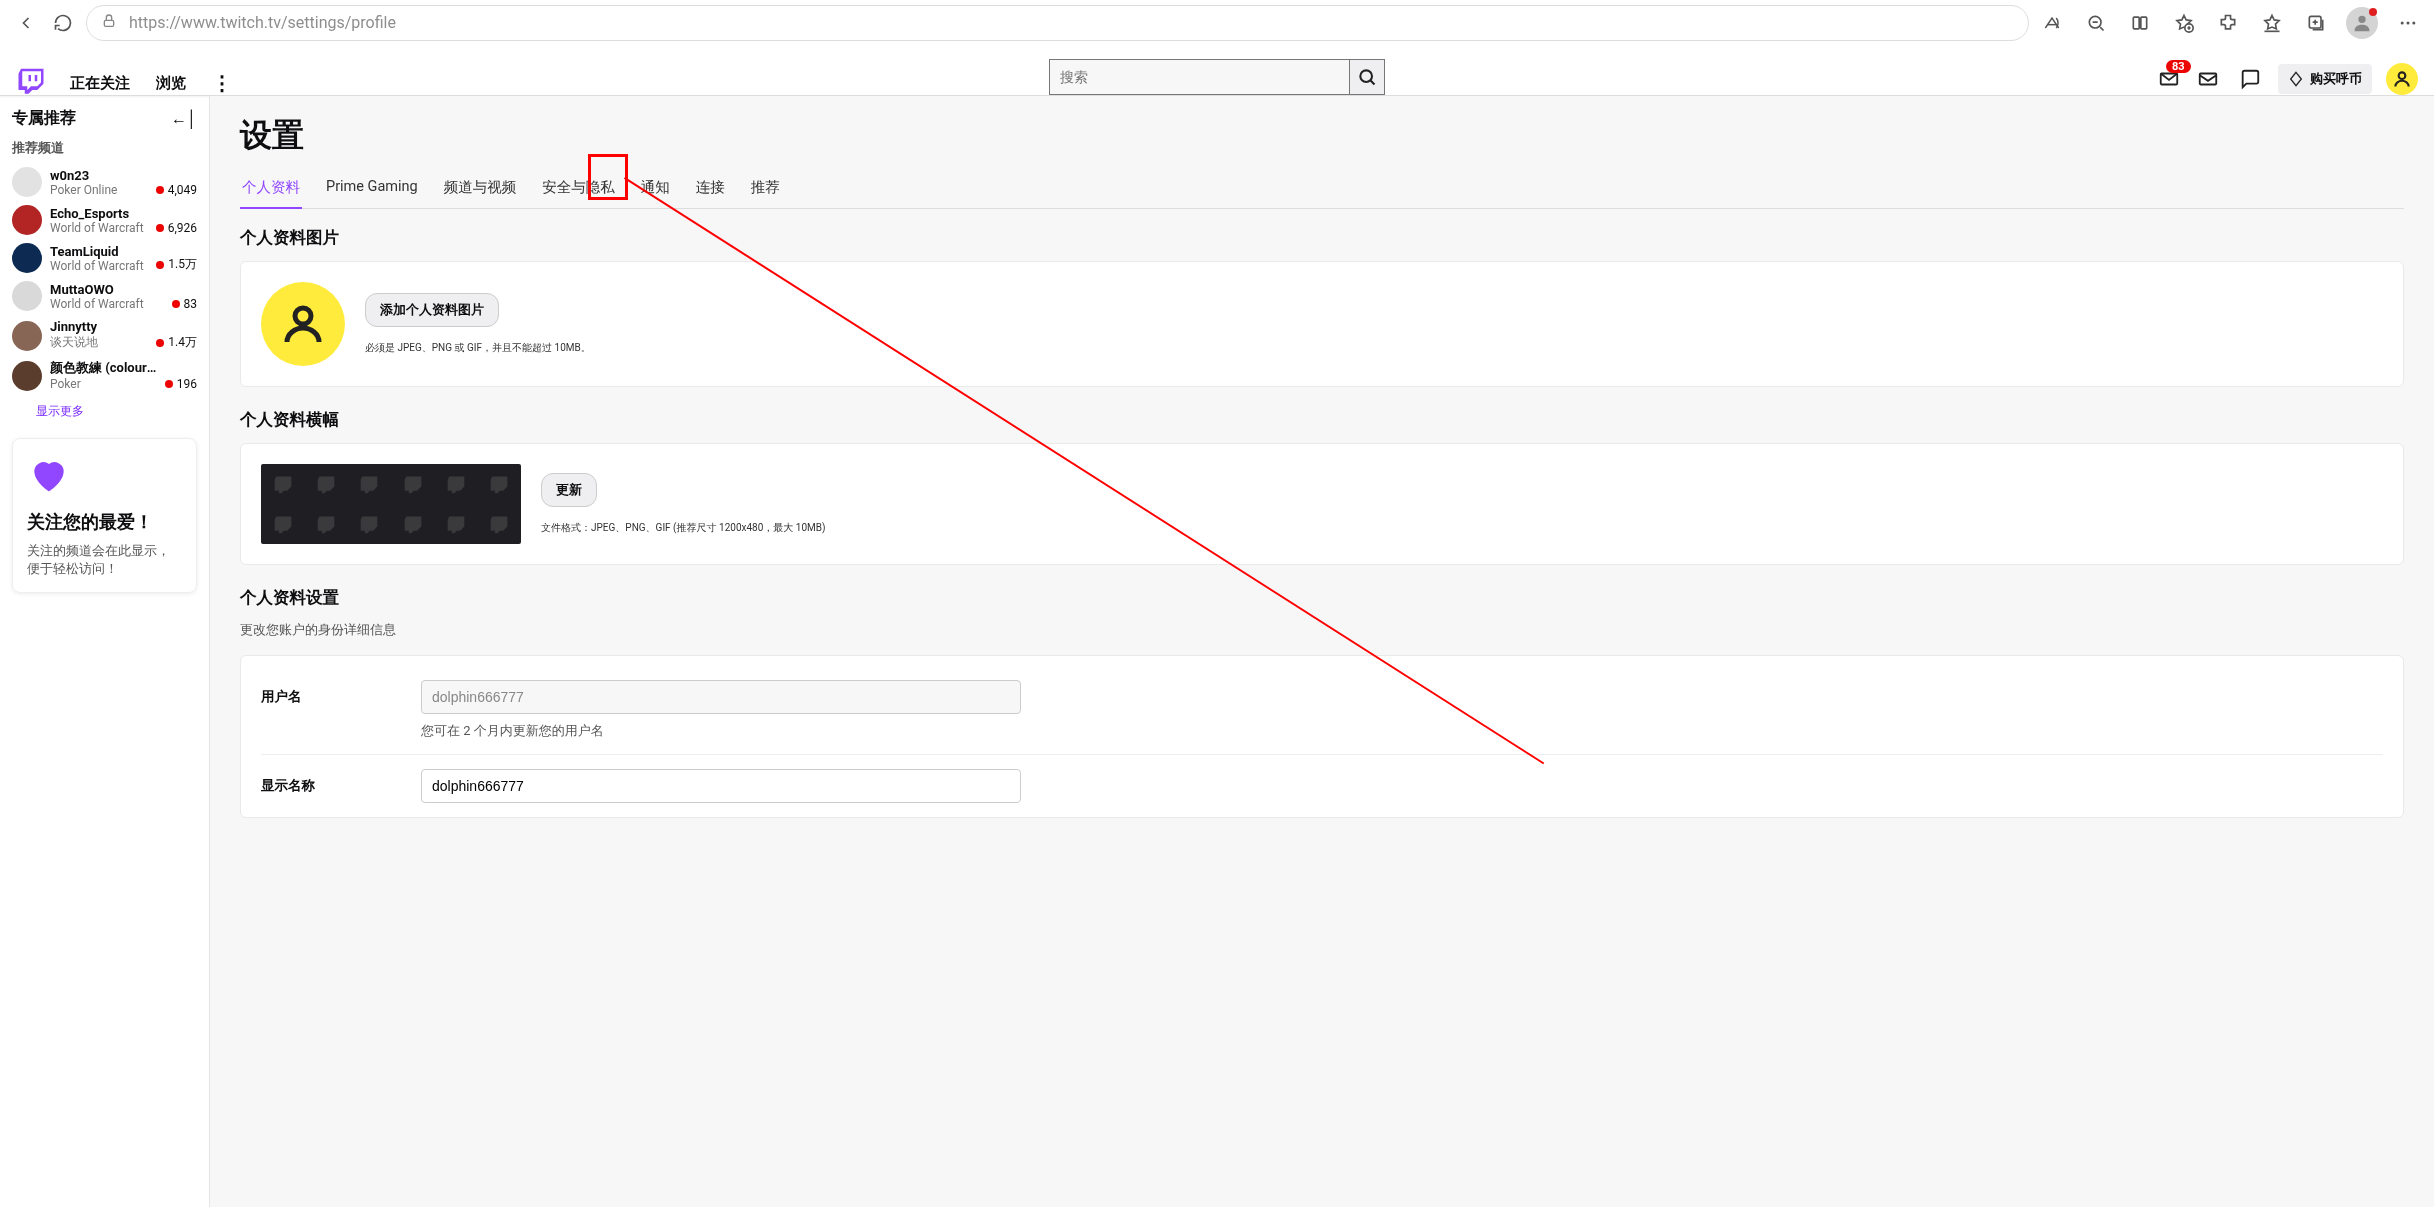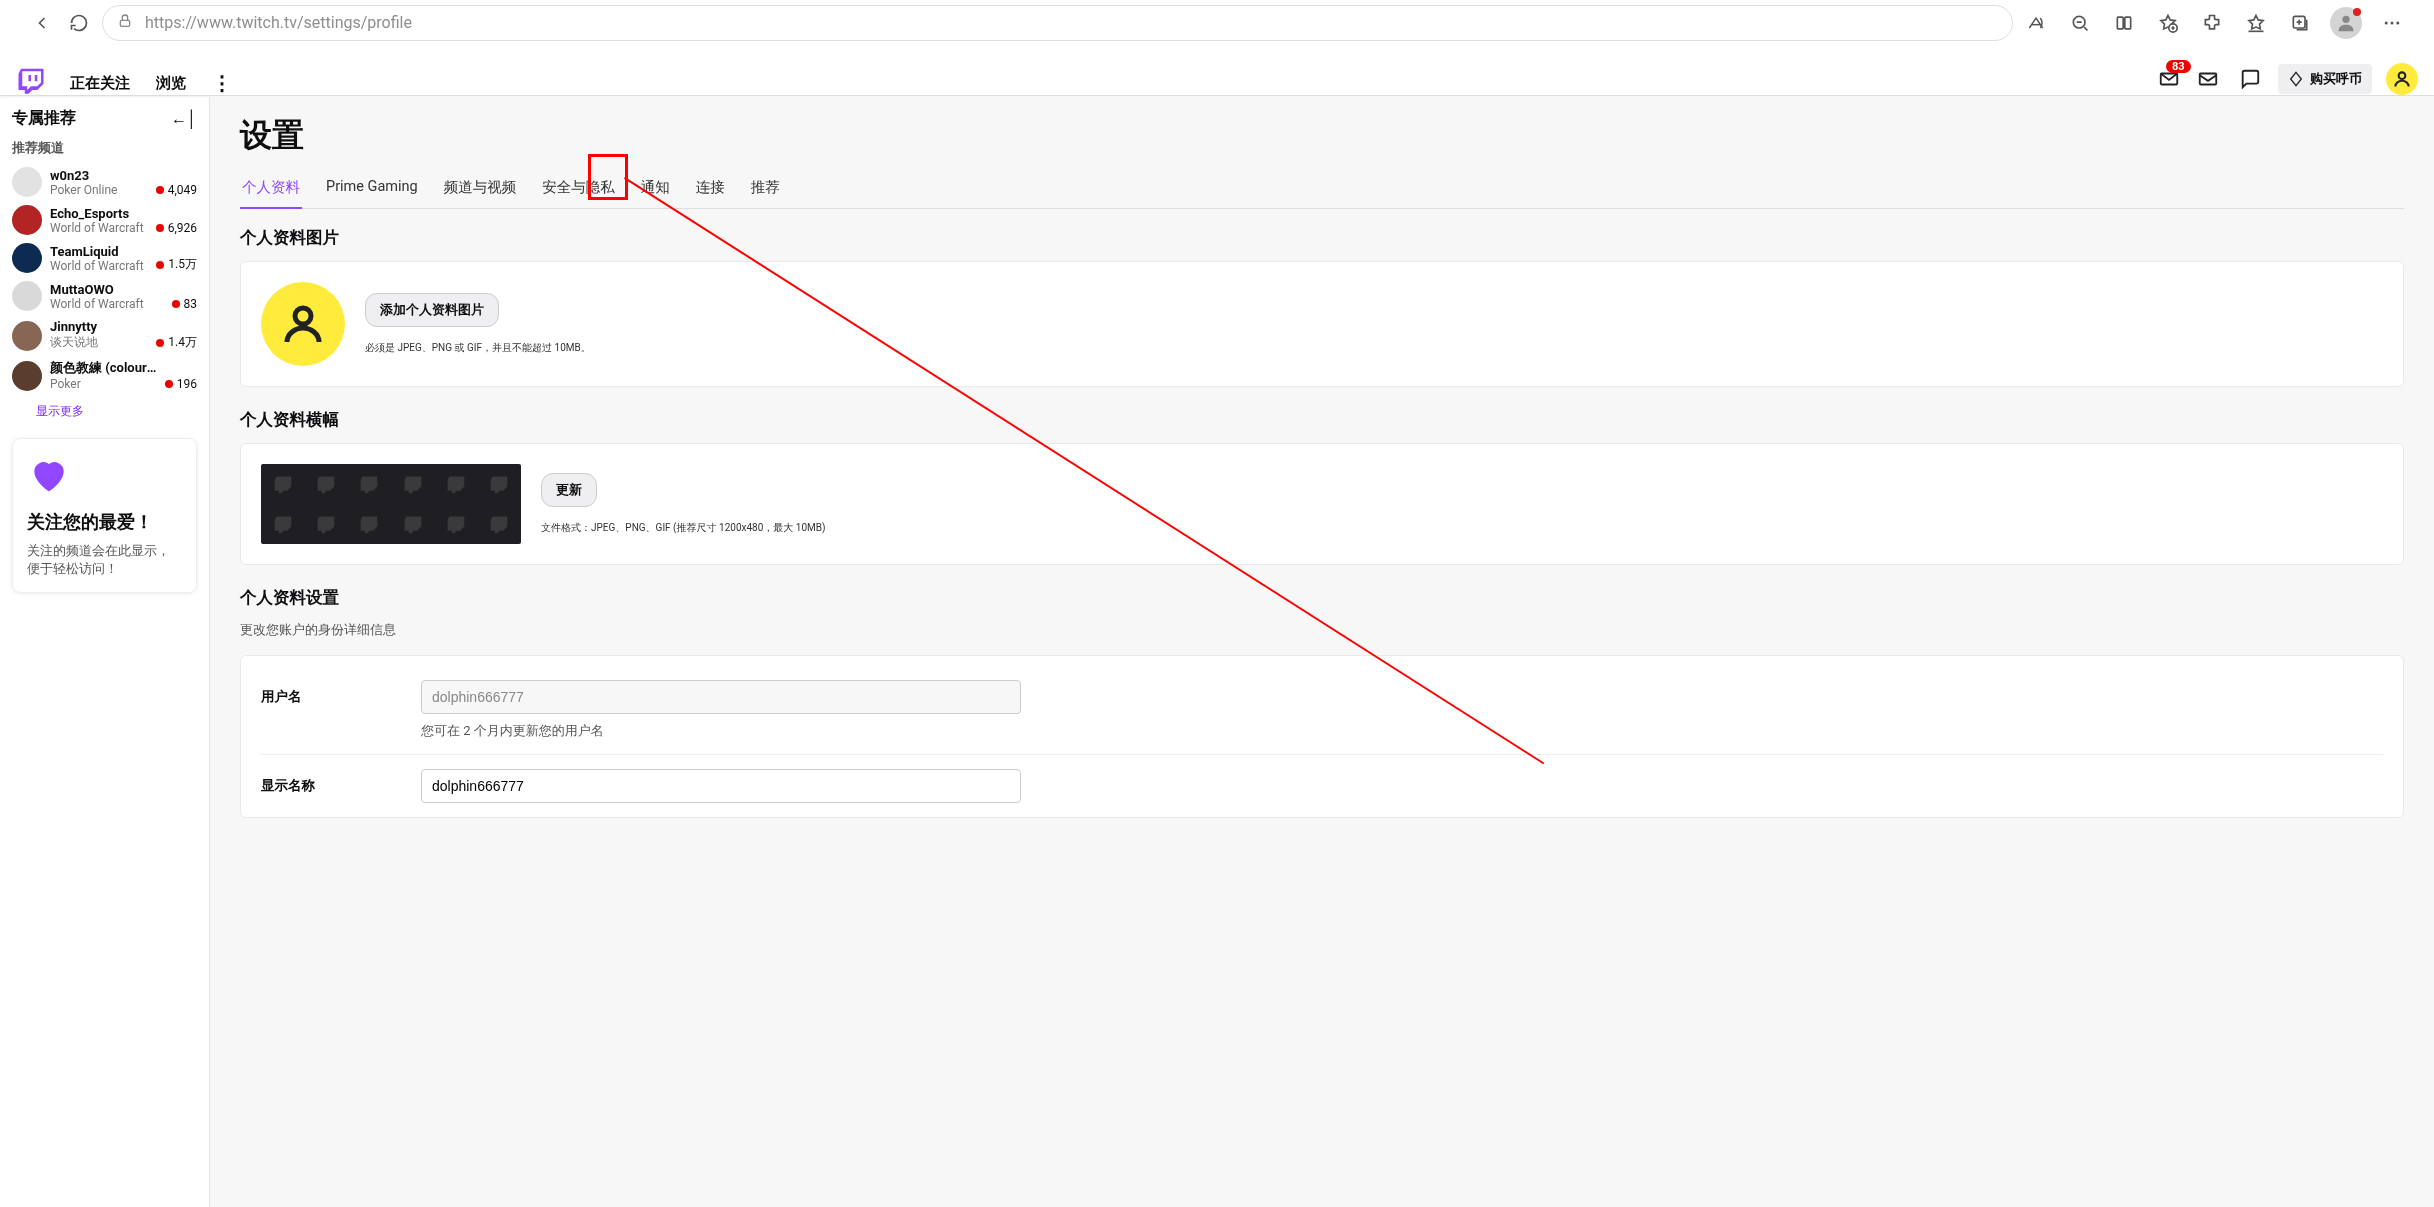--- a/index.html
+++ b/index.html
@@ -1,19 +1,19 @@
 <!DOCTYPE html>
 <html><head>
   <meta charset="utf-8">
   <style>
     * { box-sizing: border-box; margin: 0; padding: 0; }
     body { font-family: -apple-system, BlinkMacSystemFont, "Segoe UI", Roboto, Arial, sans-serif; font-size: 14px; color: #0E0E10; background: #fff; overflow: hidden; }
     
     
-    .browser-bar { display:flex; align-items:center; height:46px; padding:0 28px; gap:9px; border-bottom:1px solid #fff;}
+    .browser-bar { display:flex; align-items:center; height:46px; padding:0 12px; gap:9px; border-bottom:1px solid #fff;}
     .bbtn { width:28px;height:28px;display:flex;align-items:center;justify-content:center;border-radius:4px;color:#555;}
     .bbtn svg{width:20px;height:20px;}
     .addr { flex:1; display:flex;align-items:center;gap:12px; background:#fff;border:1px solid #ddd;border-radius:22px;height:36px; padding:0 14px; color:#666;}
     .addr span.url{ color:#8E8E8E; font-size:16px;}
     .addr .lock{color:#888;}
     .rbtns { display:flex; gap:16px; align-items:center;}
     .rbtns .bbtn{color:#555;}
     .profile-icon{width:32px;height:32px;border-radius:50%;background:#d4d4d4;position:relative;display:flex;align-items:center;justify-content:center;}
     .profile-icon::after{content:'';position:absolute;top:1px;right:1px;width:8px;height:8px;border-radius:50%;background:#e02020;}
     
@@ -174,20 +174,29 @@
     <span class="twitch-logo">
       <svg viewBox="0 0 24 24" fill="currentColor">
           <path d="M4 3l-2 4v13h5v3h3l3-3h4l5-5V3H4zm16 11l-3 3h-5l-3 3v-3H5V5h15v9zM15 8h2v5h-2V8zm-5 0h2v5h-2V8z"></path>
         </svg>
     </span>
     <div class="topnav">
       <span>正在关注</span>
       <span>浏览</span>
       <span class="dots">⋮</span>
     </div>
+    <div class="search-wrap">
+      <input placeholder="搜索" style="">
+      <div class="sbtn">
+          <svg width="20" height="20" viewBox="0 0 24 24" fill="none" stroke="#222" stroke-width="2.5">
+            <circle cx="11" cy="11" r="7"></circle>
+            <path d="M21 21l-5-5"></path>
+          </svg>
+        </div>
+    </div>
     <div class="topright">
       <div class="inbox">
         <span class="badge">83</span>
         <svg width="22" height="22" viewBox="0 0 24 24" fill="none" stroke="#222" stroke-width="2">
             <rect x="3" y="6" width="18" height="12" rx="1"></rect>
             <path d="M3 6l9 7 9-7"></path>
           </svg>
       </div>
       <div class="icbtn">
           <svg width="22" height="22" viewBox="0 0 24 24" fill="none" stroke="#222" stroke-width="2">

